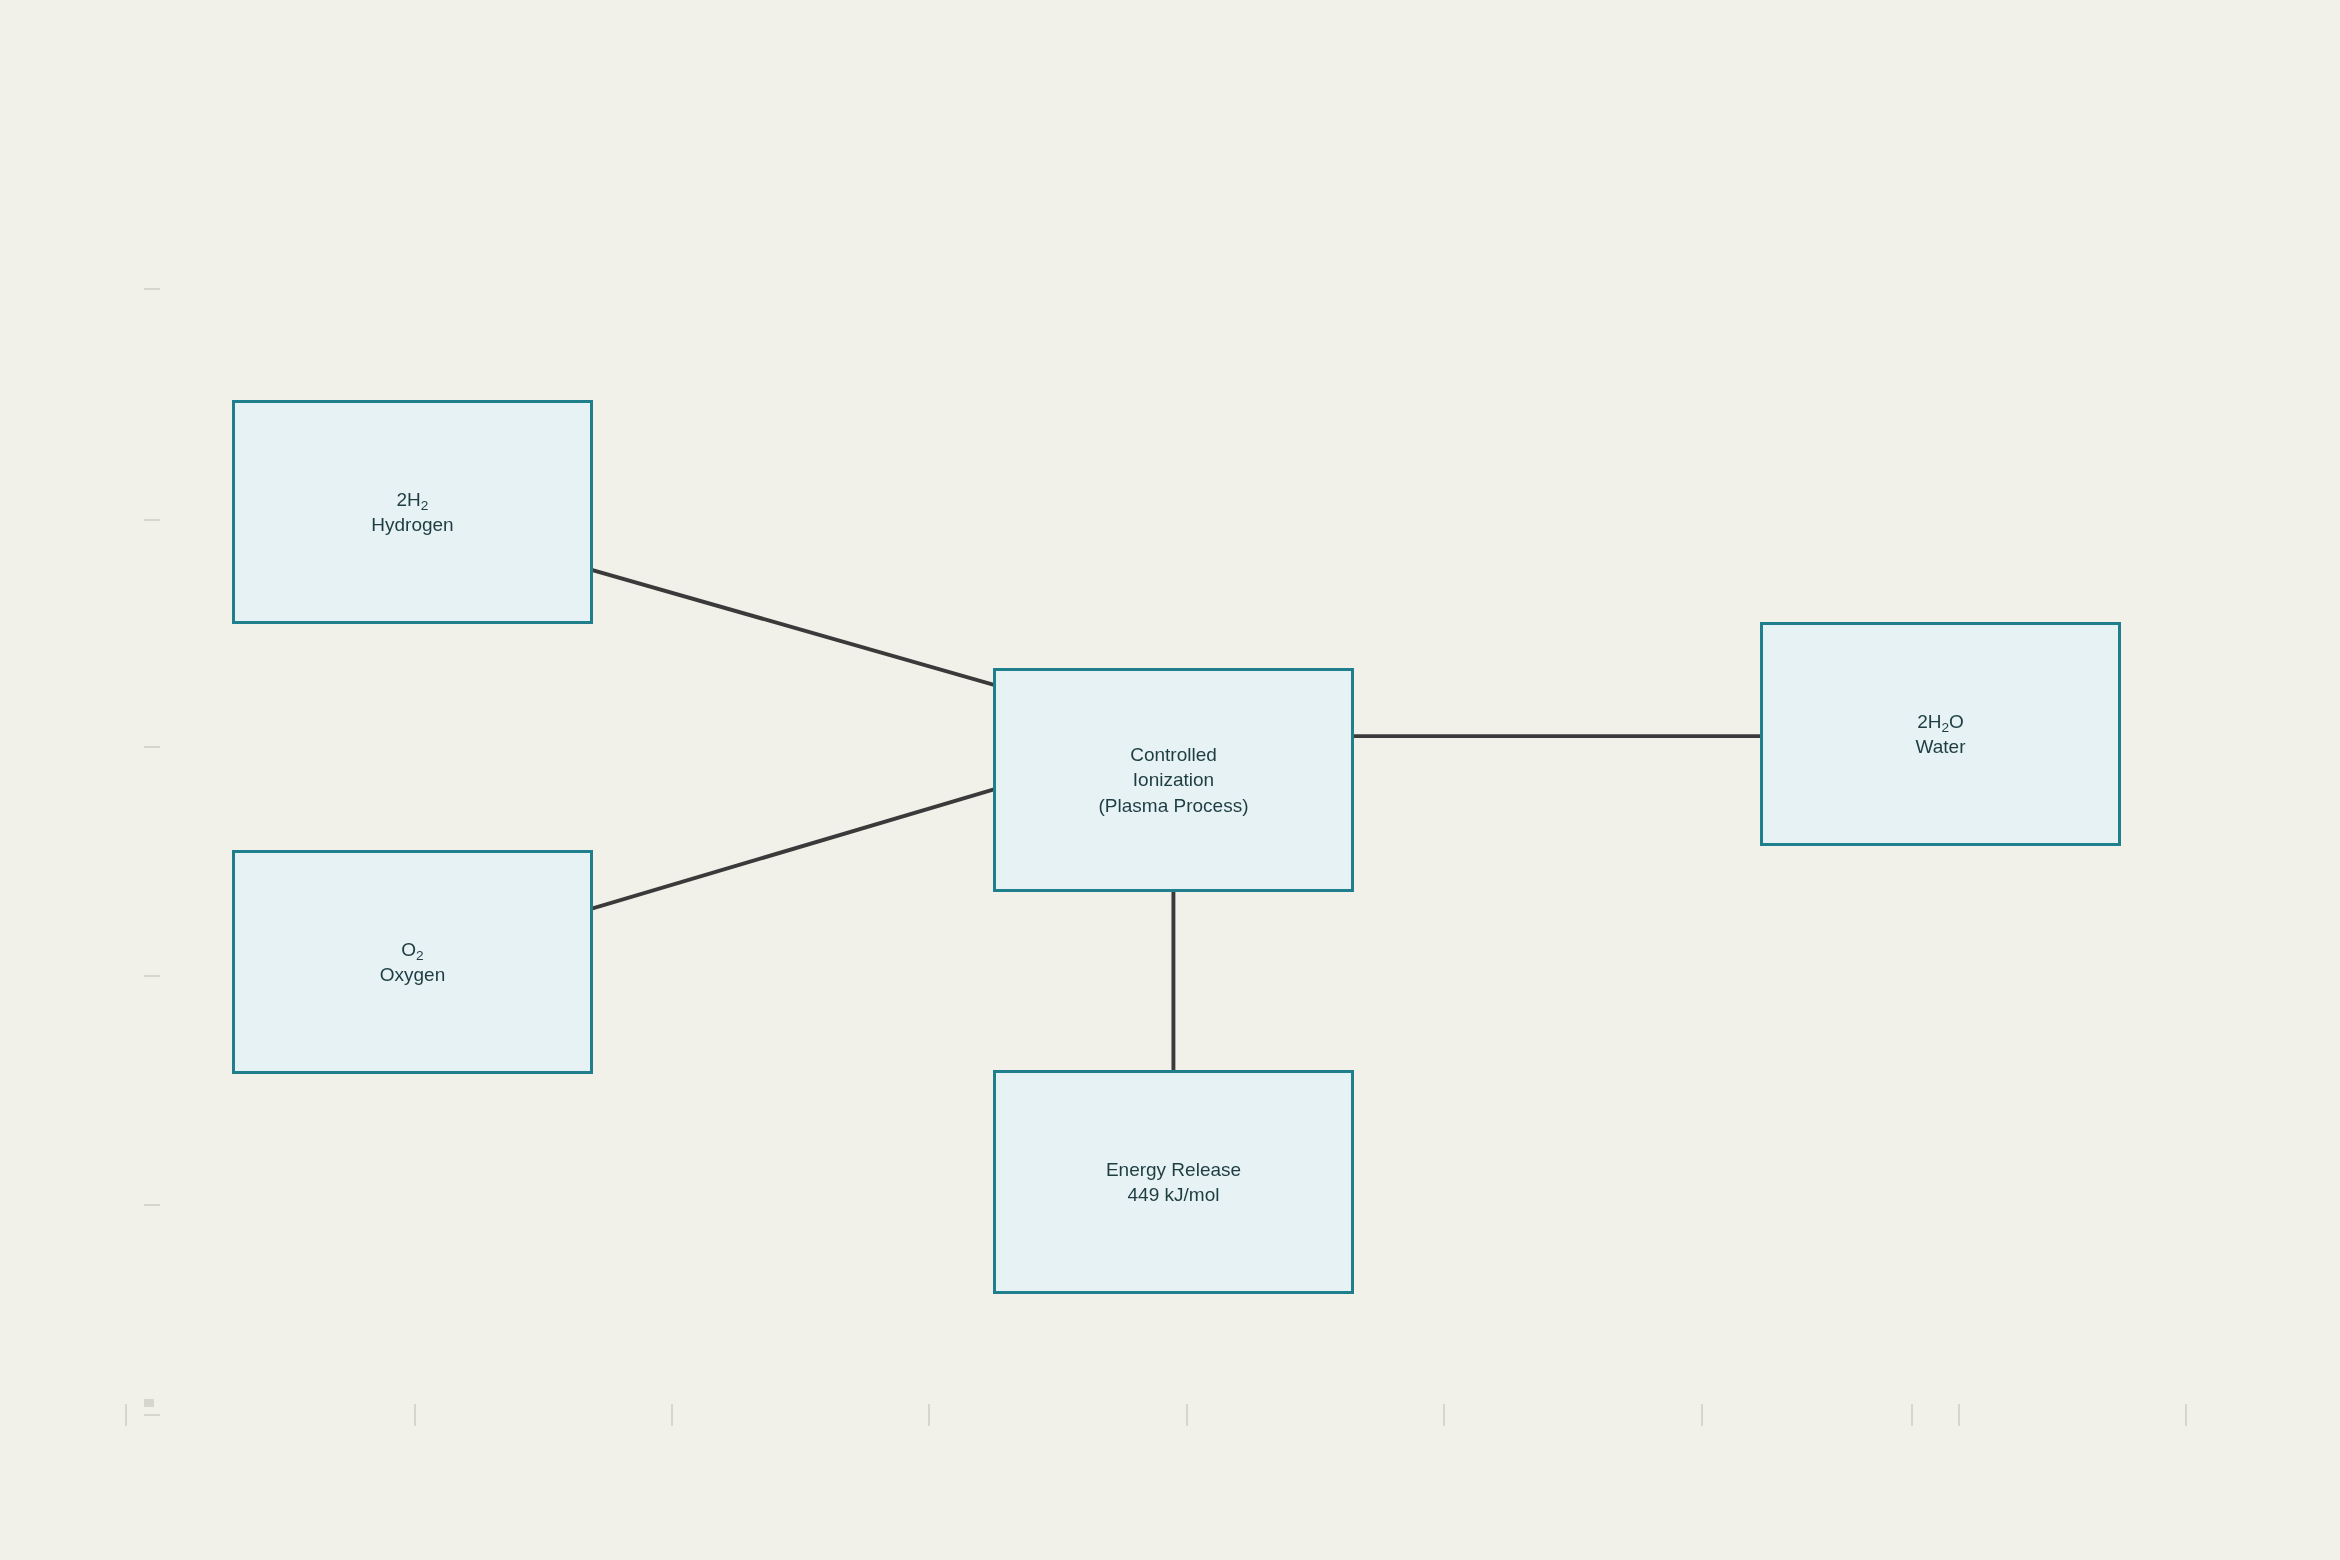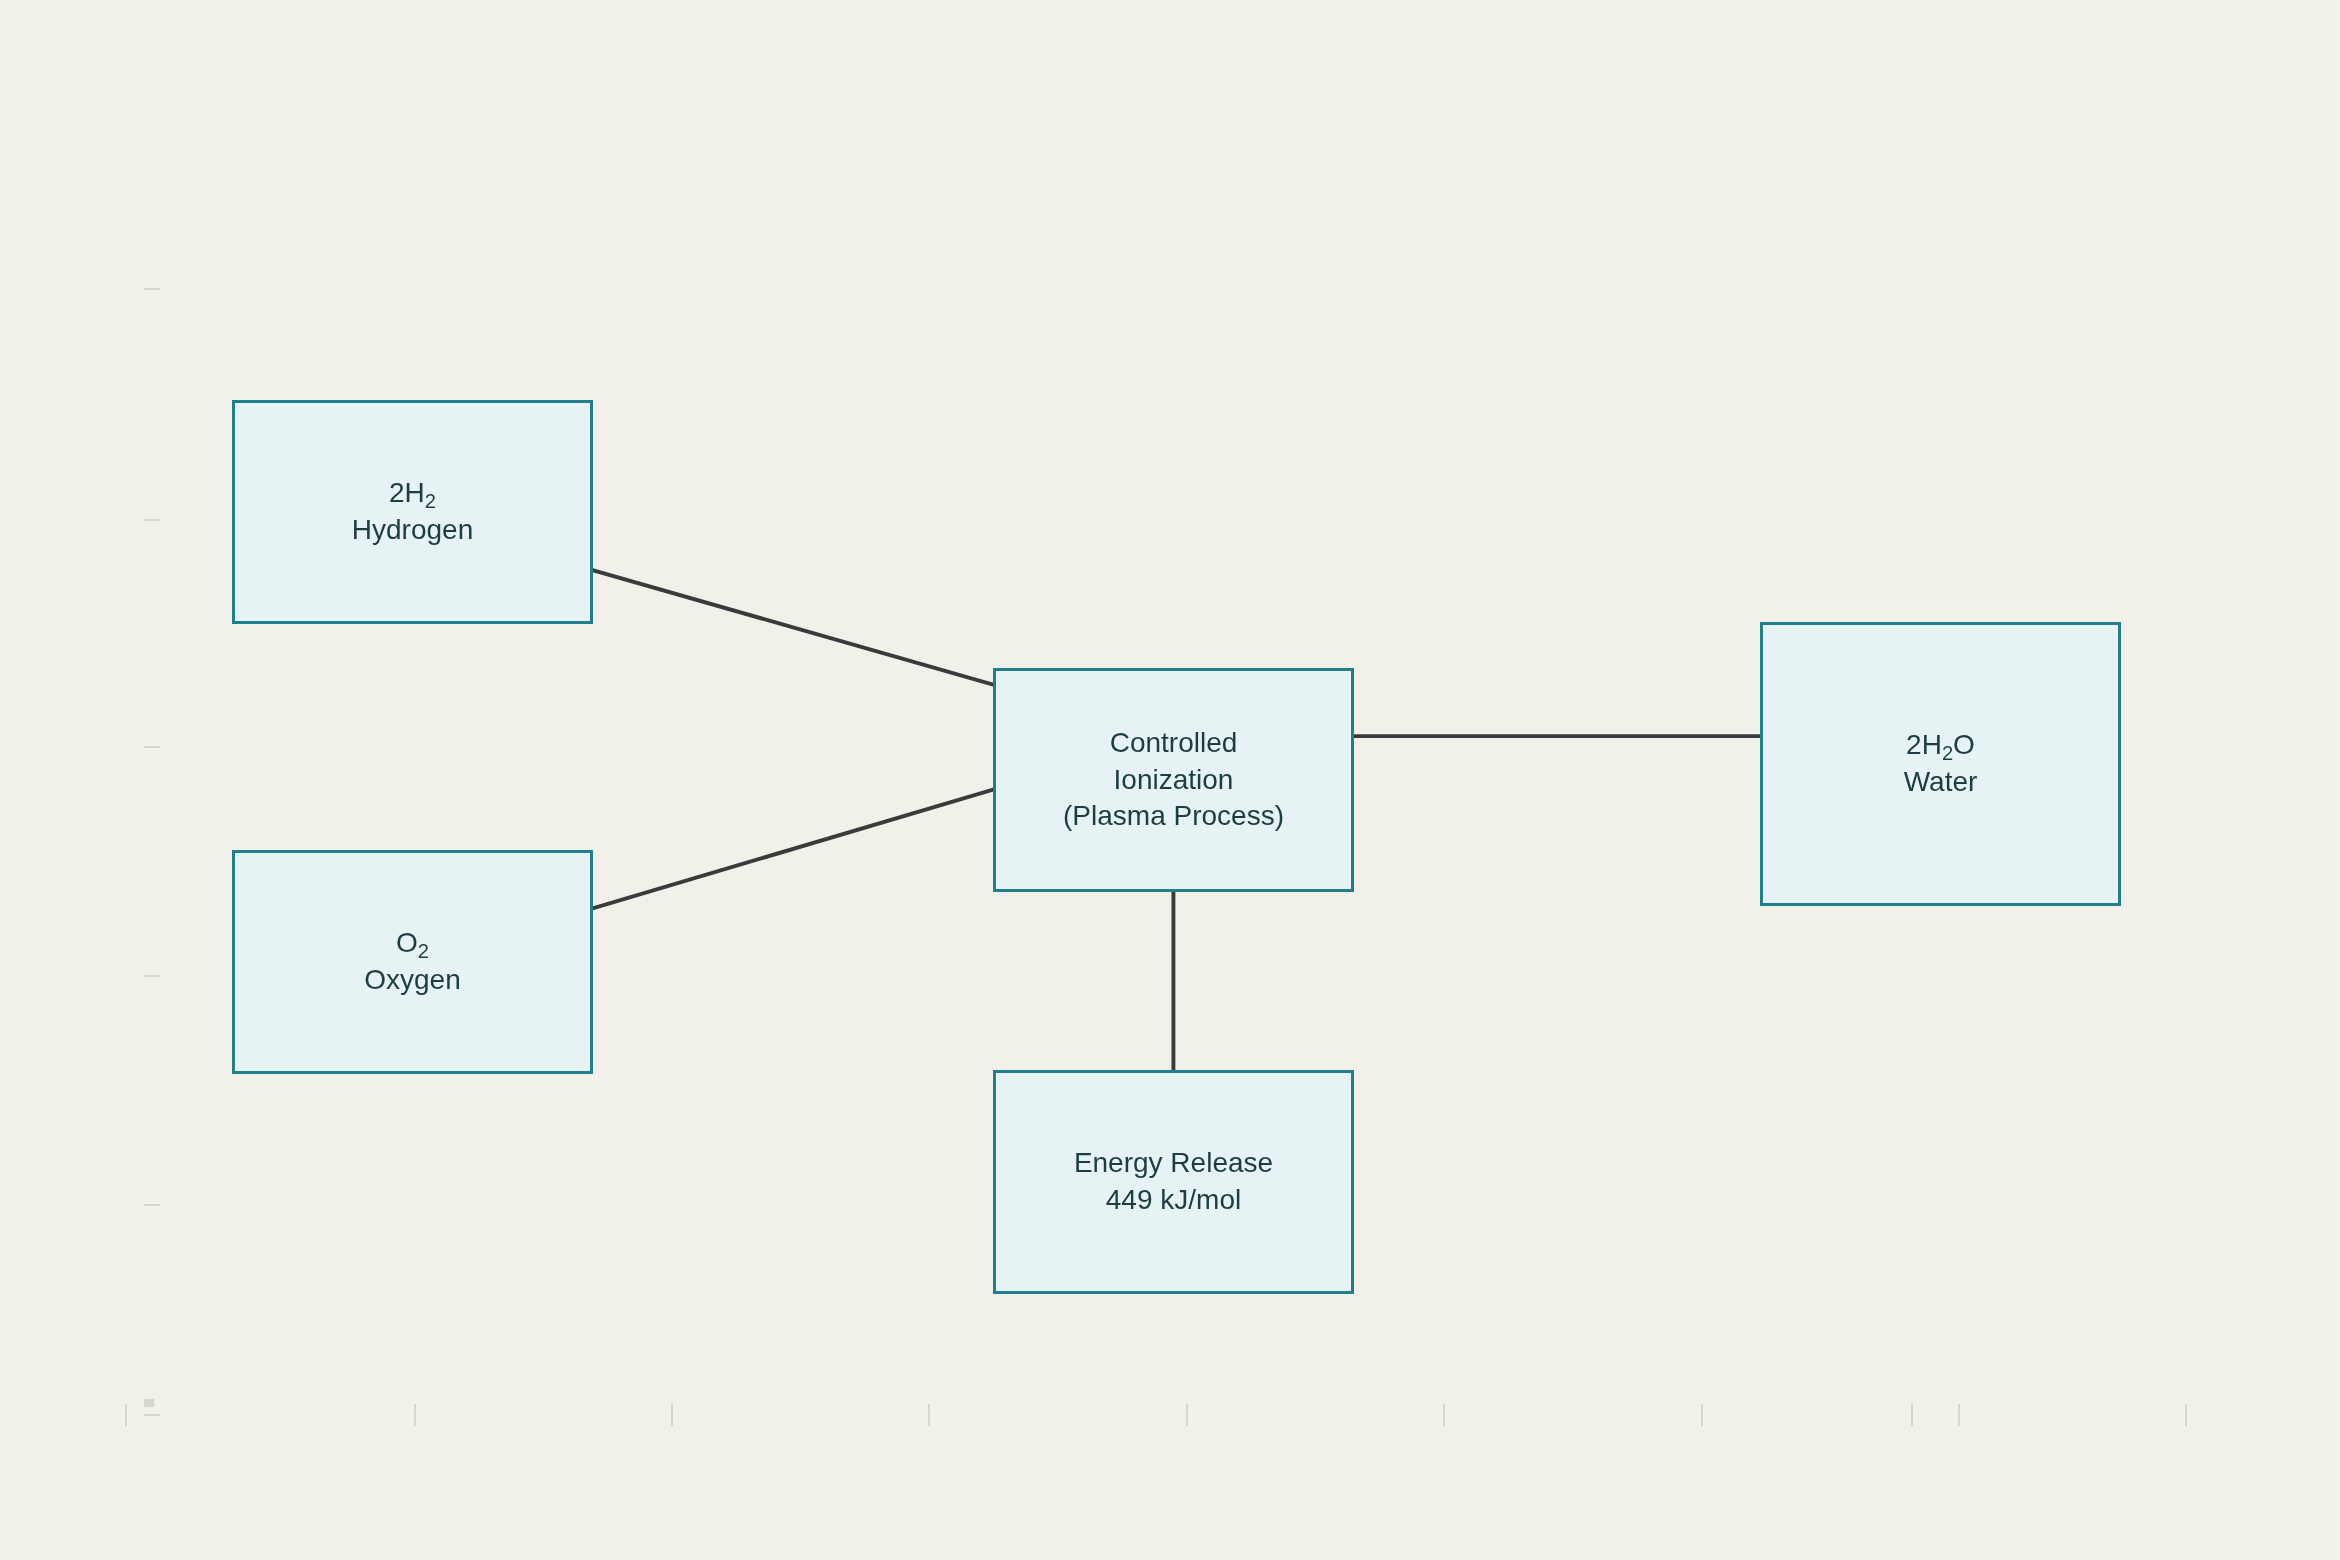--- a/index.html
+++ b/index.html
@@ -46,21 +46,21 @@
   .node {
     position: absolute;
     box-sizing: border-box;
     background: #e7f2f4;
     border: 3.9px solid #1f7f8d;
     display: flex;
     align-items: center;
     justify-content: center;
   }
   .node-label {
-    font-size: 28px;
+    font-size: 19px;
     line-height: 1.32;
     color: #1d3d42;
     text-align: center;
     white-space: pre-line;
     pointer-events: none;
   }
   .node-label sub {
     font-size: 0.72em;
     vertical-align: baseline;
     position: relative;
@@ -108,21 +108,21 @@
   <div id="nodes-layer">
       <div class="node" style="left: 232px; top: 400px; width: 361px; height: 224px;">
         <div class="node-label"><div>2H<sub>2</sub></div><div>Hydrogen</div></div>
       </div>
       <div class="node" style="left: 232px; top: 850px; width: 361px; height: 224px;">
         <div class="node-label"><div>O<sub>2</sub></div><div>Oxygen</div></div>
       </div>
       <div class="node" style="left: 993px; top: 624px; width: 361px; height: 224px; margin-top: 44px;">
         <div class="node-label"><div>Controlled</div><div>Ionization</div><div>(Plasma Process)</div></div>
       </div>
-      <div class="node" style="left: 1760px; top: 622px; width: 361px; height: 284px;">
+      <div class="node" style="left: 1760px; top: 622px; width: 361px; height: 224px;">
         <div class="node-label"><div>2H<sub>2</sub>O</div><div>Water</div></div>
       </div>
       <div class="node" style="left: 993px; top: 1070px; width: 361px; height: 224px;">
         <div class="node-label"><div>Energy Release</div><div>449 kJ/mol</div></div>
       </div>
     </div>
 
   <div id="ticks-layer">
       <div class="tick-left" style="left: 144px; top: 288px;"></div>
       <div class="tick-left" style="left: 144px; top: 519px;"></div>

